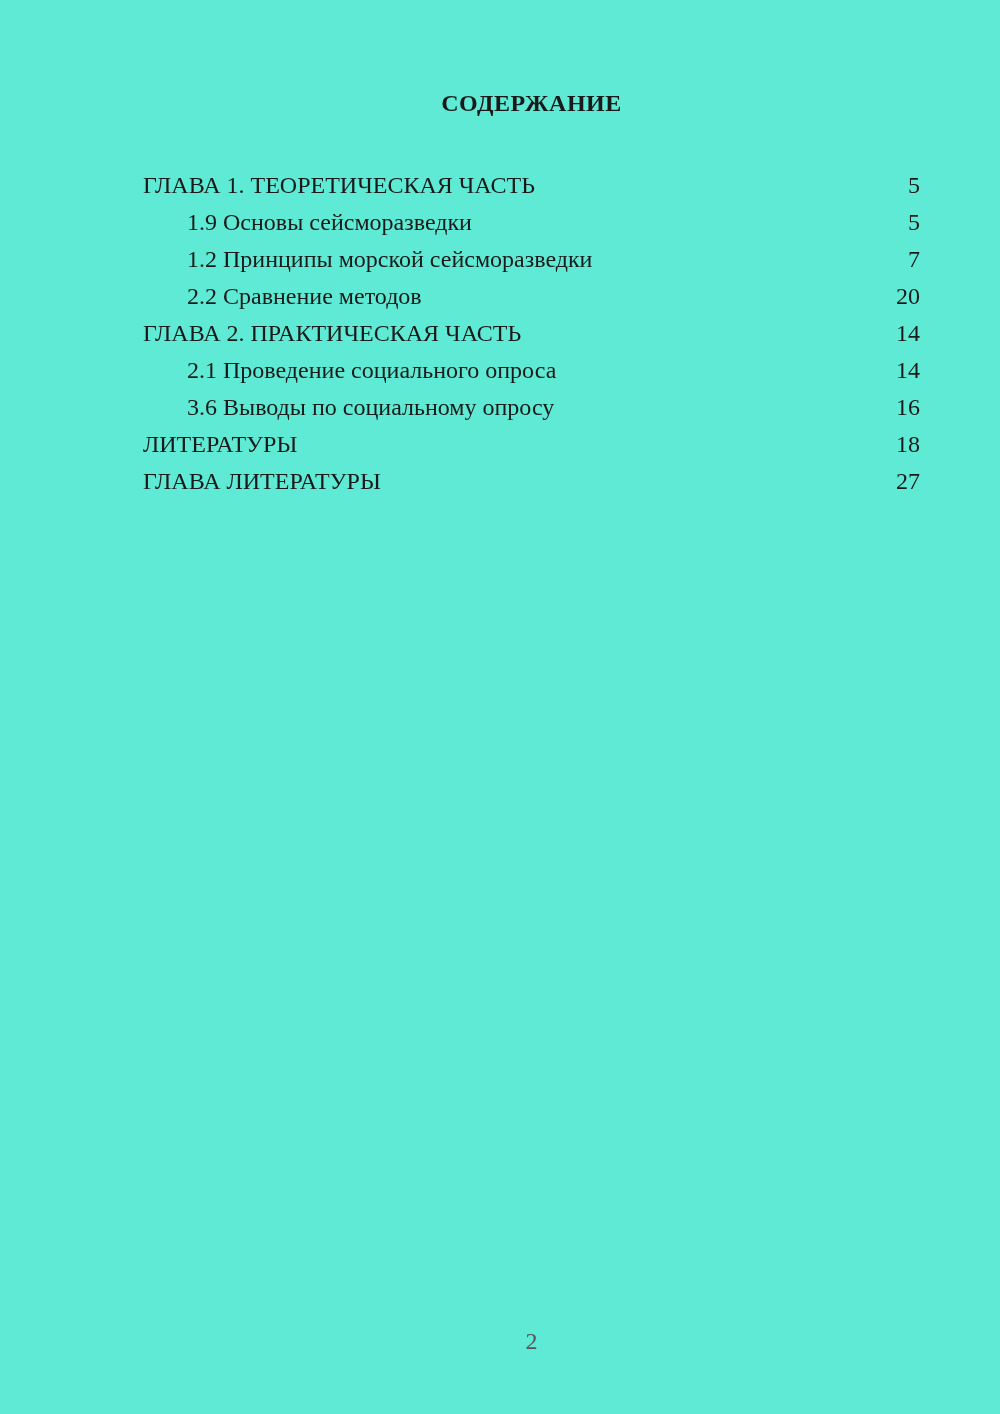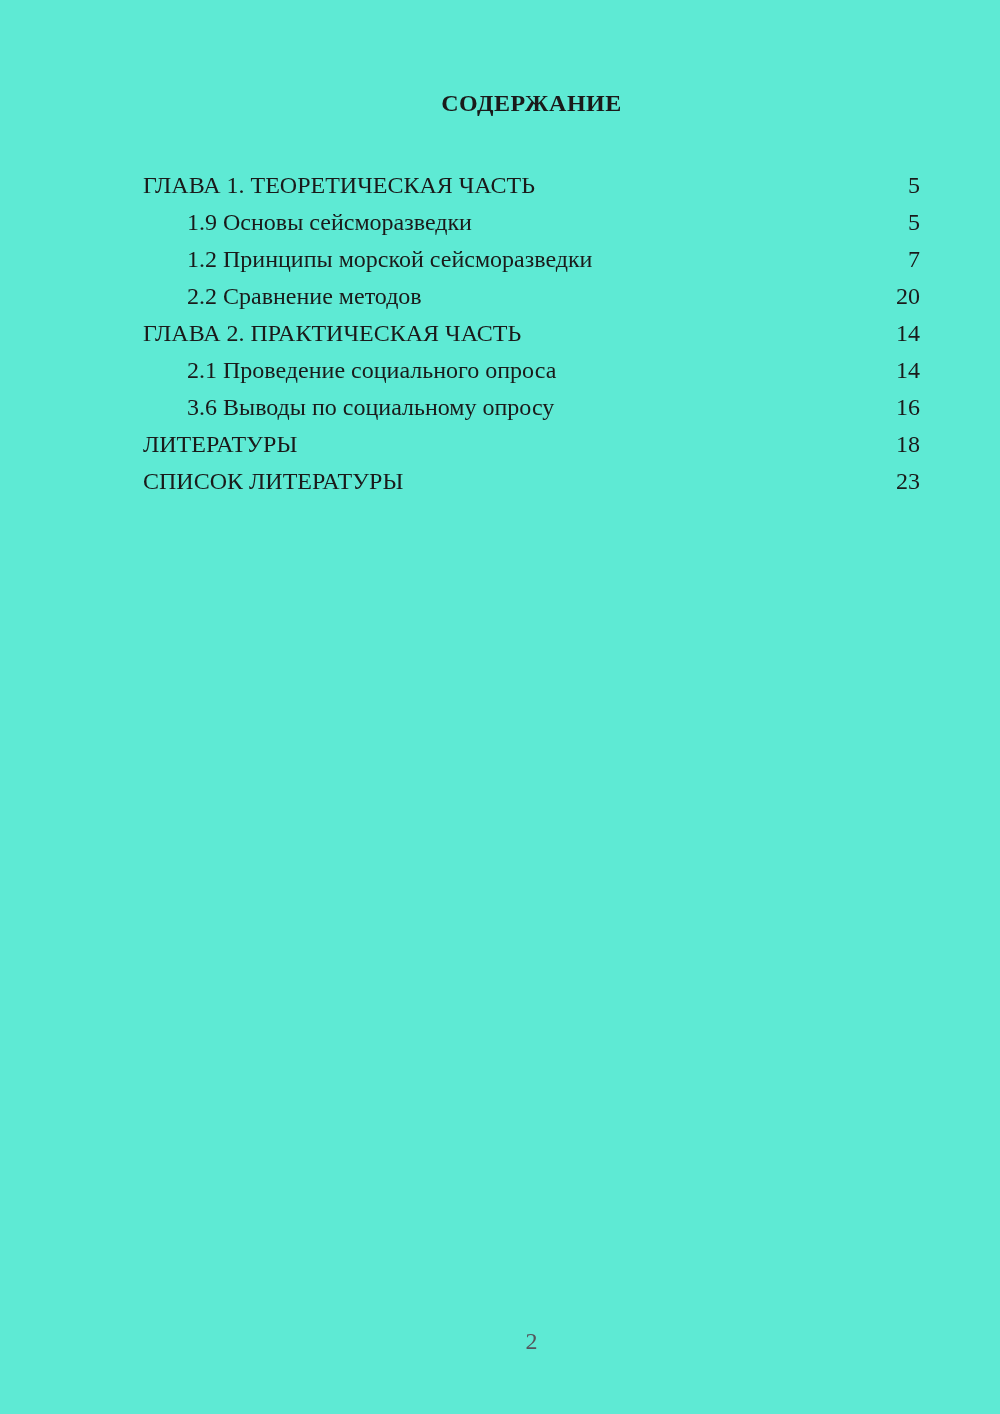--- a/index.html
+++ b/index.html
@@ -106,21 +106,21 @@
         </div>
         <div class="toc-row level1">
           <span class="toc-label">3.6 Выводы по социальному опросу</span>
           <span class="toc-page">16</span>
         </div>
         <div class="toc-row">
           <span class="toc-label">ЛИТЕРАТУРЫ</span>
           <span class="toc-page">18</span>
         </div>
         <div class="toc-row">
-          <span class="toc-label">СПИСОК ЛИТЕРАТУРЫ</span>
-          <span class="toc-page">23</span>
+          <span class="toc-label">ГЛАВА ЛИТЕРАТУРЫ</span>
+          <span class="toc-page">27</span>
         </div>
       </div>
 
     <div class="footer-page">2</div>
 
   </div>
 </div>
 
 </body></html>

